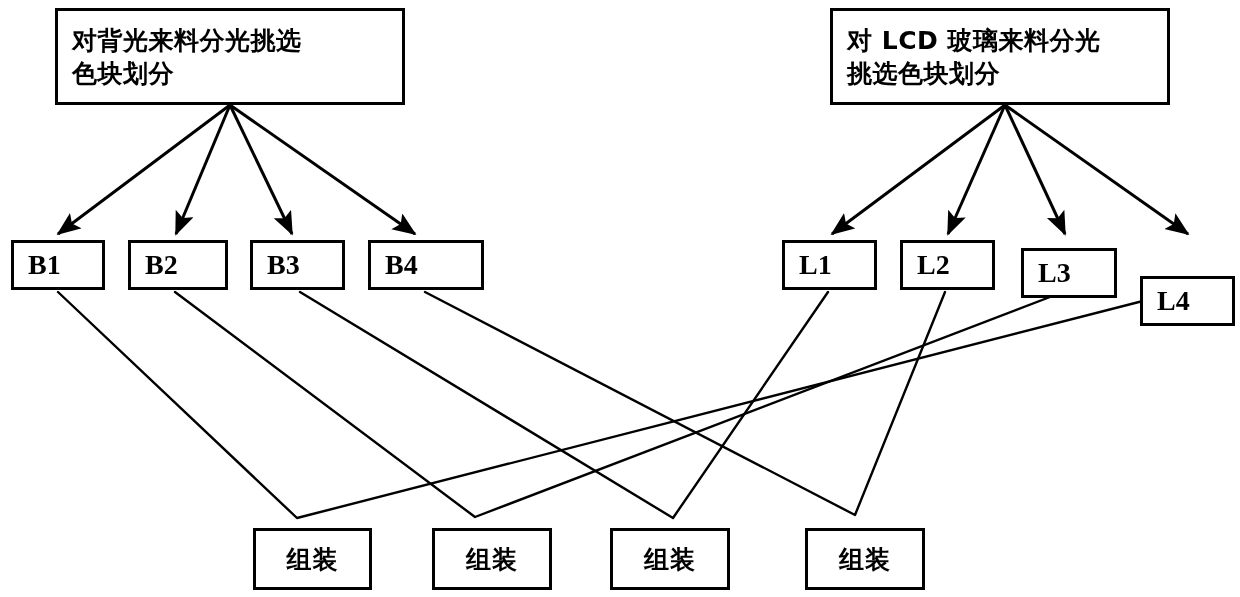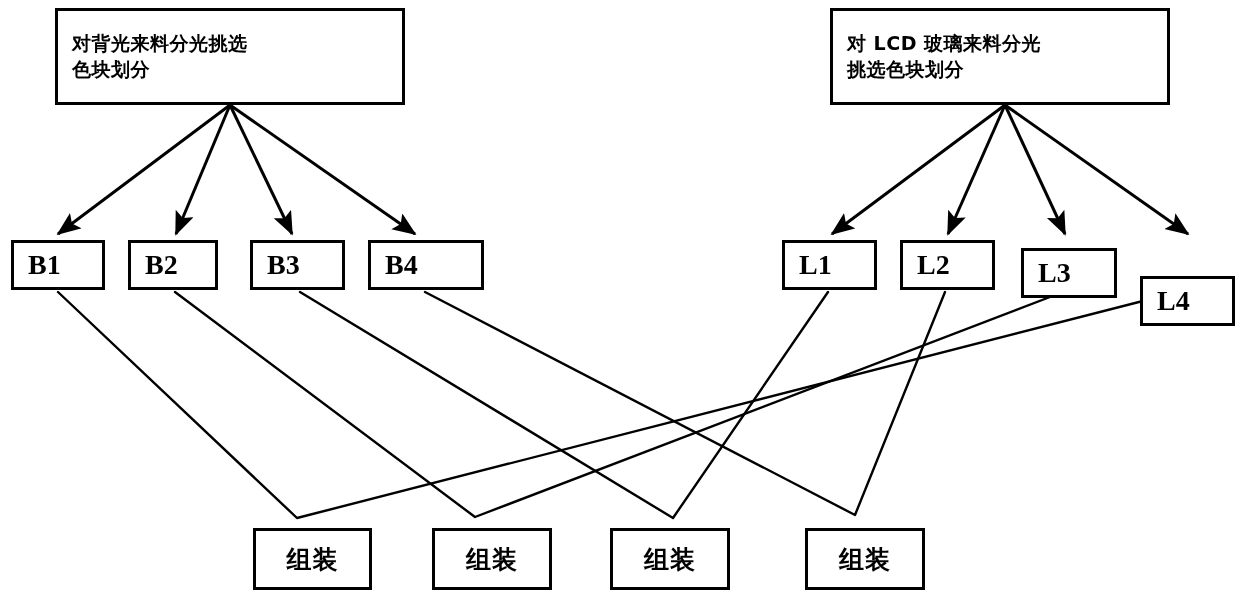--- a/index.html
+++ b/index.html
@@ -34,21 +34,21 @@
     justify-content: flex-start;
     z-index: 3;
   }
   .node.header-node {
     align-items: center;
     justify-content: flex-start;
     padding: 0 14px;
   }
   .header-text {
     font-family: "DejaVu Sans", "Liberation Sans", sans-serif;
-    font-size: 19px;
+    font-size: 25px;
     font-weight: 600;
     line-height: 1.32;
     color: #000000;
     letter-spacing: 0.5px;
     white-space: pre-line;
   }
   .node.code-node {
     justify-content: flex-start;
     padding-left: 14px;
   }
@@ -108,21 +108,21 @@
   </div>
 
   <div class="node header-node" id="src-1" style="left: 830px; top: 8px; width: 340px; height: 97px;">
     <span class="header-text">对 LCD 玻璃来料分光
 挑选色块划分</span>
   </div>
 
   <div class="node code-node" id="bl-0" style="left: 11px; top: 240px; width: 94px; height: 50px;">
     <span class="code-text">B1</span>
   </div>
-  <div class="node code-node" id="bl-1" style="left: 128px; top: 240px; width: 90px; height: 50px;">
+  <div class="node code-node" id="bl-1" style="left: 128px; top: 240px; width: 100px; height: 50px;">
     <span class="code-text">B2</span>
   </div>
   <div class="node code-node" id="bl-2" style="left: 250px; top: 240px; width: 95px; height: 50px;">
     <span class="code-text">B3</span>
   </div>
   <div class="node code-node" id="bl-3" style="left: 368px; top: 240px; width: 116px; height: 50px;">
     <span class="code-text">B4</span>
   </div>
 
   <div class="node code-node" id="lc-0" style="left: 782px; top: 240px; width: 95px; height: 50px;">

